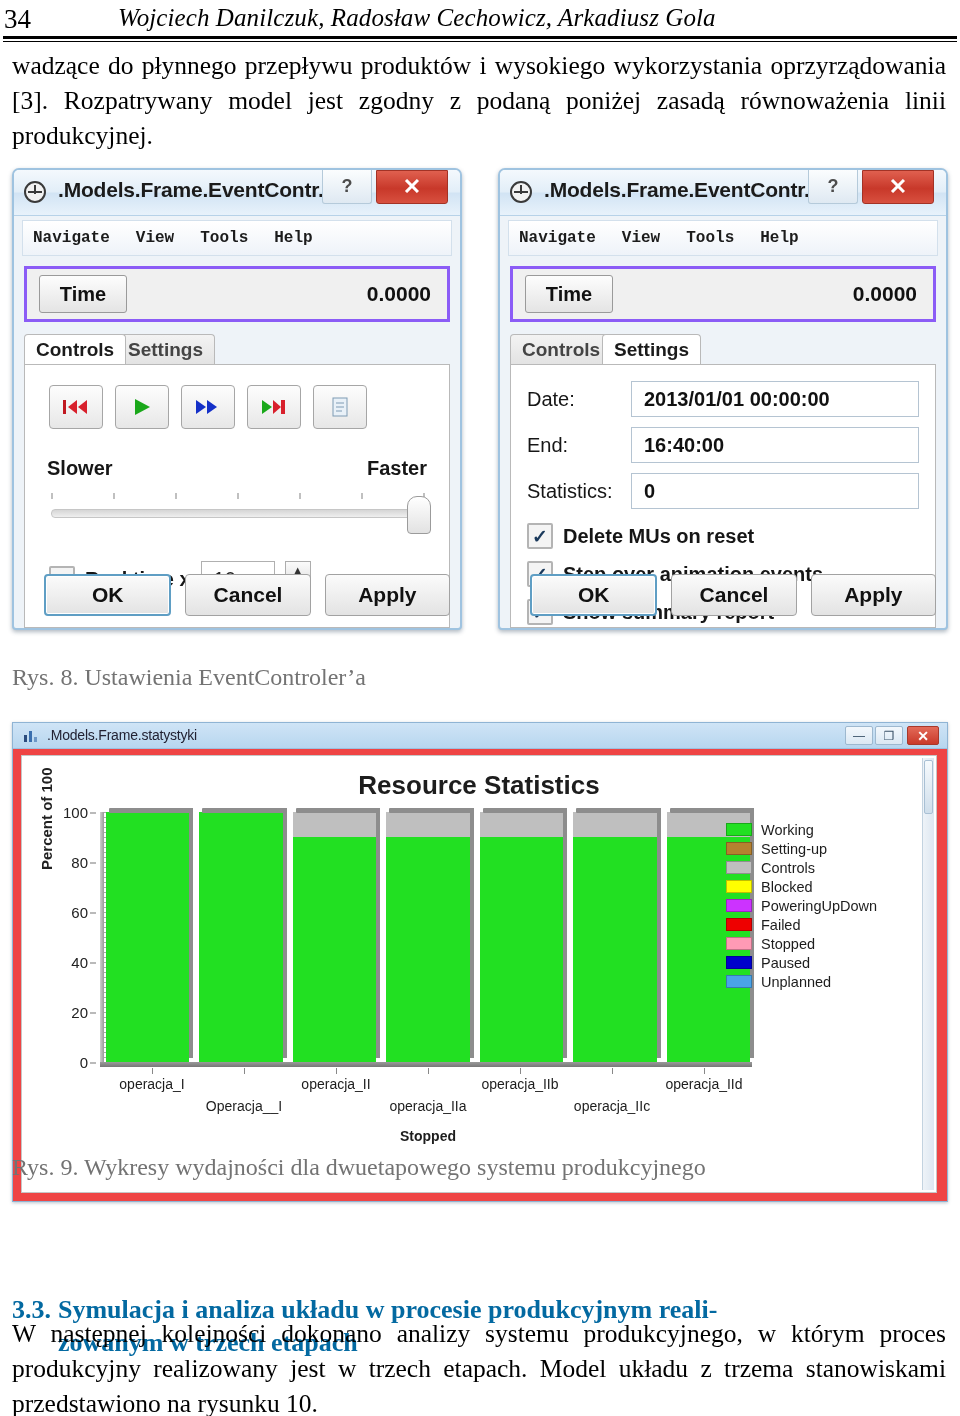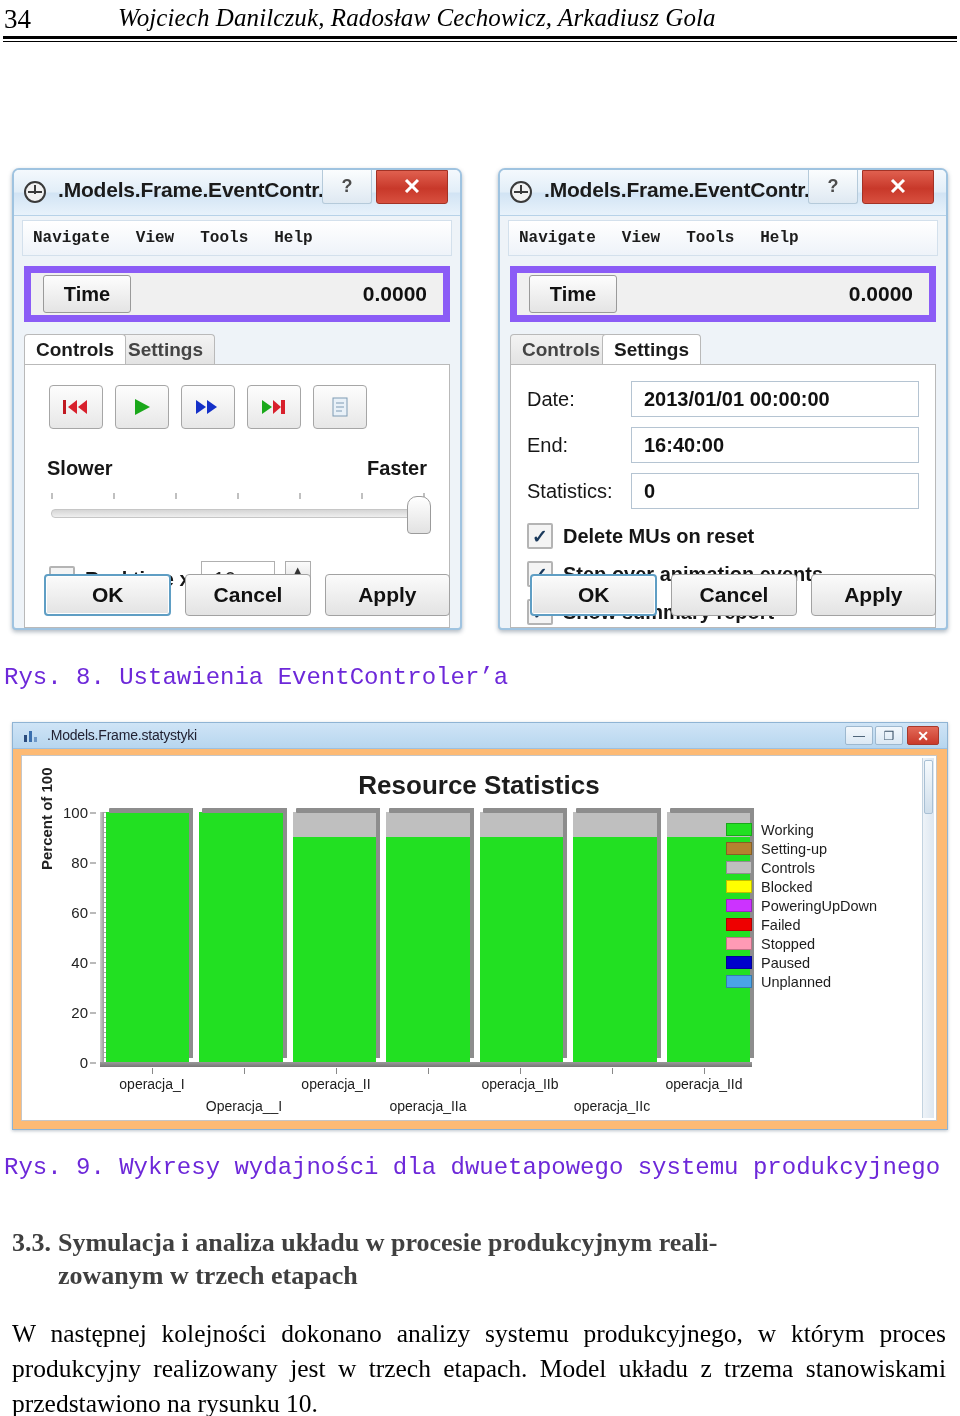--- a/index.html
+++ b/index.html
@@ -36,30 +36,30 @@
     font-size: 25.5px; line-height: 35px; color:#000;
     text-align: justify;
     font-family: "Liberation Serif", serif;
   }
   .bodytext p { margin: 0; }
   #para-intro { top: 48px; }
   #para-last  { top: 1316px; width: 934px; }
 
   
   .caption {
-    position: absolute; left: 4px; font-size: 24px; color:#6d28d9;
-    font-family: Liberation Mono, monospace; white-space: nowrap;
+    position: absolute; left: 12px; font-size: 24px; color:#737373;
+    font-family: Liberation Serif, serif; white-space: nowrap;
   }
   #caption-8 { top: 664px; }
   #caption-9 { top: 1154px; }
 
   
   .section-head {
-    position: absolute; left: 12px; top: 1226px; width: 930px;
-    font-size: 26px; font-weight: bold; line-height: 33px; color:#404040;
+    position: absolute; left: 12px; top: 1293px; width: 930px;
+    font-size: 26px; font-weight: bold; line-height: 33px; color:#0369a1;
     font-family: "Liberation Serif", serif;
   }
   .section-head .num { display:inline-block; width: 46px; }
   .section-head .txt { display:inline; }
   .section-head .l2 { display:block; padding-left: 46px; }
 
   
   .fig8 { position:absolute; left: 12px; top: 168px; width: 936px; height: 470px; }
 
   .dlg {
@@ -114,21 +114,21 @@
     background: linear-gradient(#ffffff,#eef3f9);
     border:1px solid #d3e0ec;
     display:flex; align-items:center; gap:26px; padding-left:10px;
   }
   .menu-item {
     font-family:Liberation Mono, monospace; font-size:16px; font-weight:bold; color:#1c1c1c;
   }
 
   .time-row {
     position:relative; margin:10px 10px 0 10px; height:56px;
-    background:#f0f0f0; border:7px solid #8b5cf6;
+    background:#f0f0f0; border:3px solid #8b5cf6;
     display:flex; align-items:center;
   }
   .time-btn {
     margin-left:12px; width:88px; height:38px;
     background: linear-gradient(#fdfdfd,#e4e4e4);
     border:1px solid #9a9a9a; border-radius:3px;
     display:flex; align-items:center; justify-content:center;
     font-family:"Liberation Sans", sans-serif; font-size:20px; font-weight:bold; color:#111;
   }
   .time-val {
@@ -224,22 +224,22 @@
     flex:1; height:42px;
     background: linear-gradient(#fbfbfb,#e3e3e3);
     border:1px solid #a2a2a2; border-radius:4px;
     display:flex; align-items:center; justify-content:center;
     font-family:"Liberation Sans", sans-serif; font-size:21px; font-weight:bold; color:#111;
   }
   .dlg-btn.default { border:2px solid #5f9ec4; box-shadow: inset 0 0 0 1px #fff; margin-left: 20px; }
 
   
   .fig9 {
-    position:absolute; left:12px; top:722px; width:936px; height:408px;
-    background:#fdba74; border:1px solid #8fb4d4;
+    position:absolute; left:12px; top:722px; width:936px; height:480px;
+    background:#ef4444; border:1px solid #8fb4d4;
     box-shadow: 0 1px 3px rgba(90,110,130,.4);
     overflow:hidden;
   }
   .ch-titlebar {
     position:relative; height:26px;
     background: linear-gradient(#cfe4f6,#b7d6ef);
     border-bottom:1px solid #9cc0e0;
   }
   .ch-icon {
     position:absolute; left:10px; top:6px; width:16px; height:14px;
@@ -343,20 +343,23 @@
 <body>
 
 <div class="page">
 
   <div class="runhead">
     <div class="runhead-page">34</div>
     <div class="runhead-authors">Wojciech Danilczuk, Radosław Cechowicz, Arkadiusz Gola</div>
   </div>
   <div class="rule-double"></div>
 
+  <div class="bodytext" id="para-intro">
+    <p>wadzące do płynnego przepływu produktów i wysokiego wykorzystania oprzyrządowania [3]. Rozpatrywany model jest zgodny z podaną poniżej zasadą równoważenia linii produkcyjnej.</p>
+  </div>
 
   <div class="fig8">
 
     <div class="dlg" id="dlg-left">
       <div class="dlg-titlebar">
         <div class="dlg-icon"></div>
         <div class="dlg-title">.Models.Frame.EventContr...</div>
         <div class="tb-btn tb-help">?</div>
         <div class="tb-btn tb-close">✕</div>
       </div>

